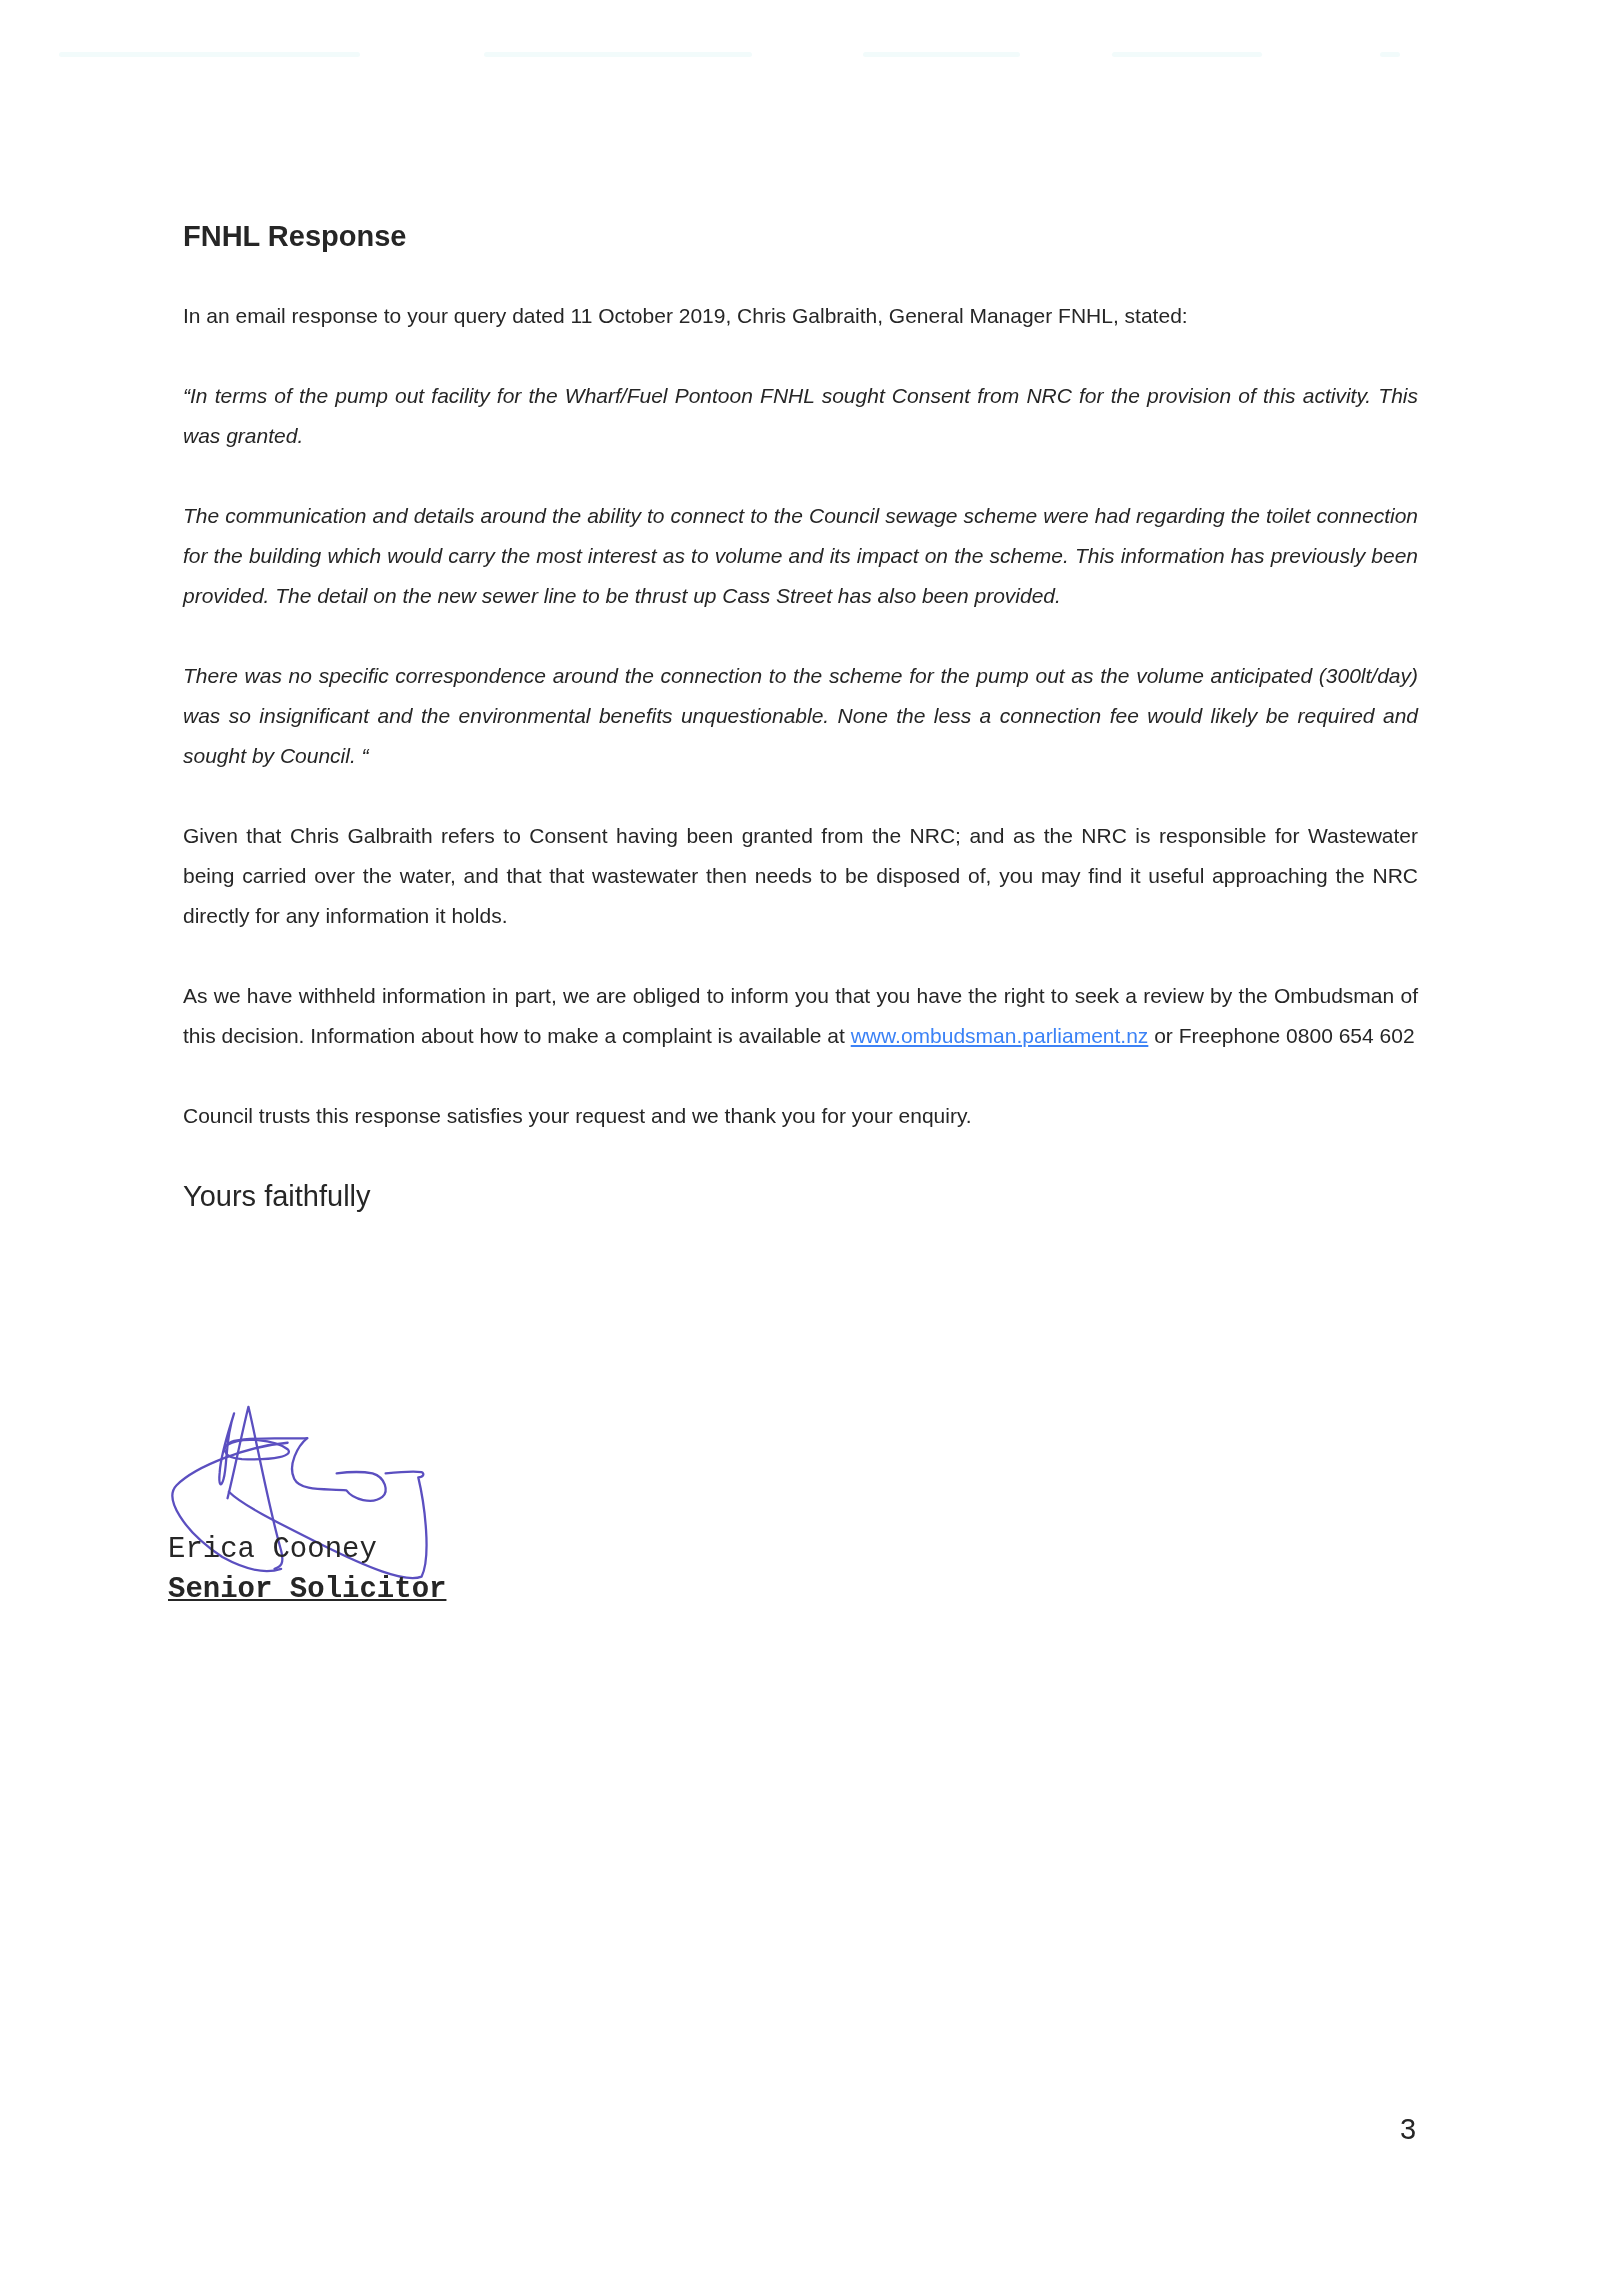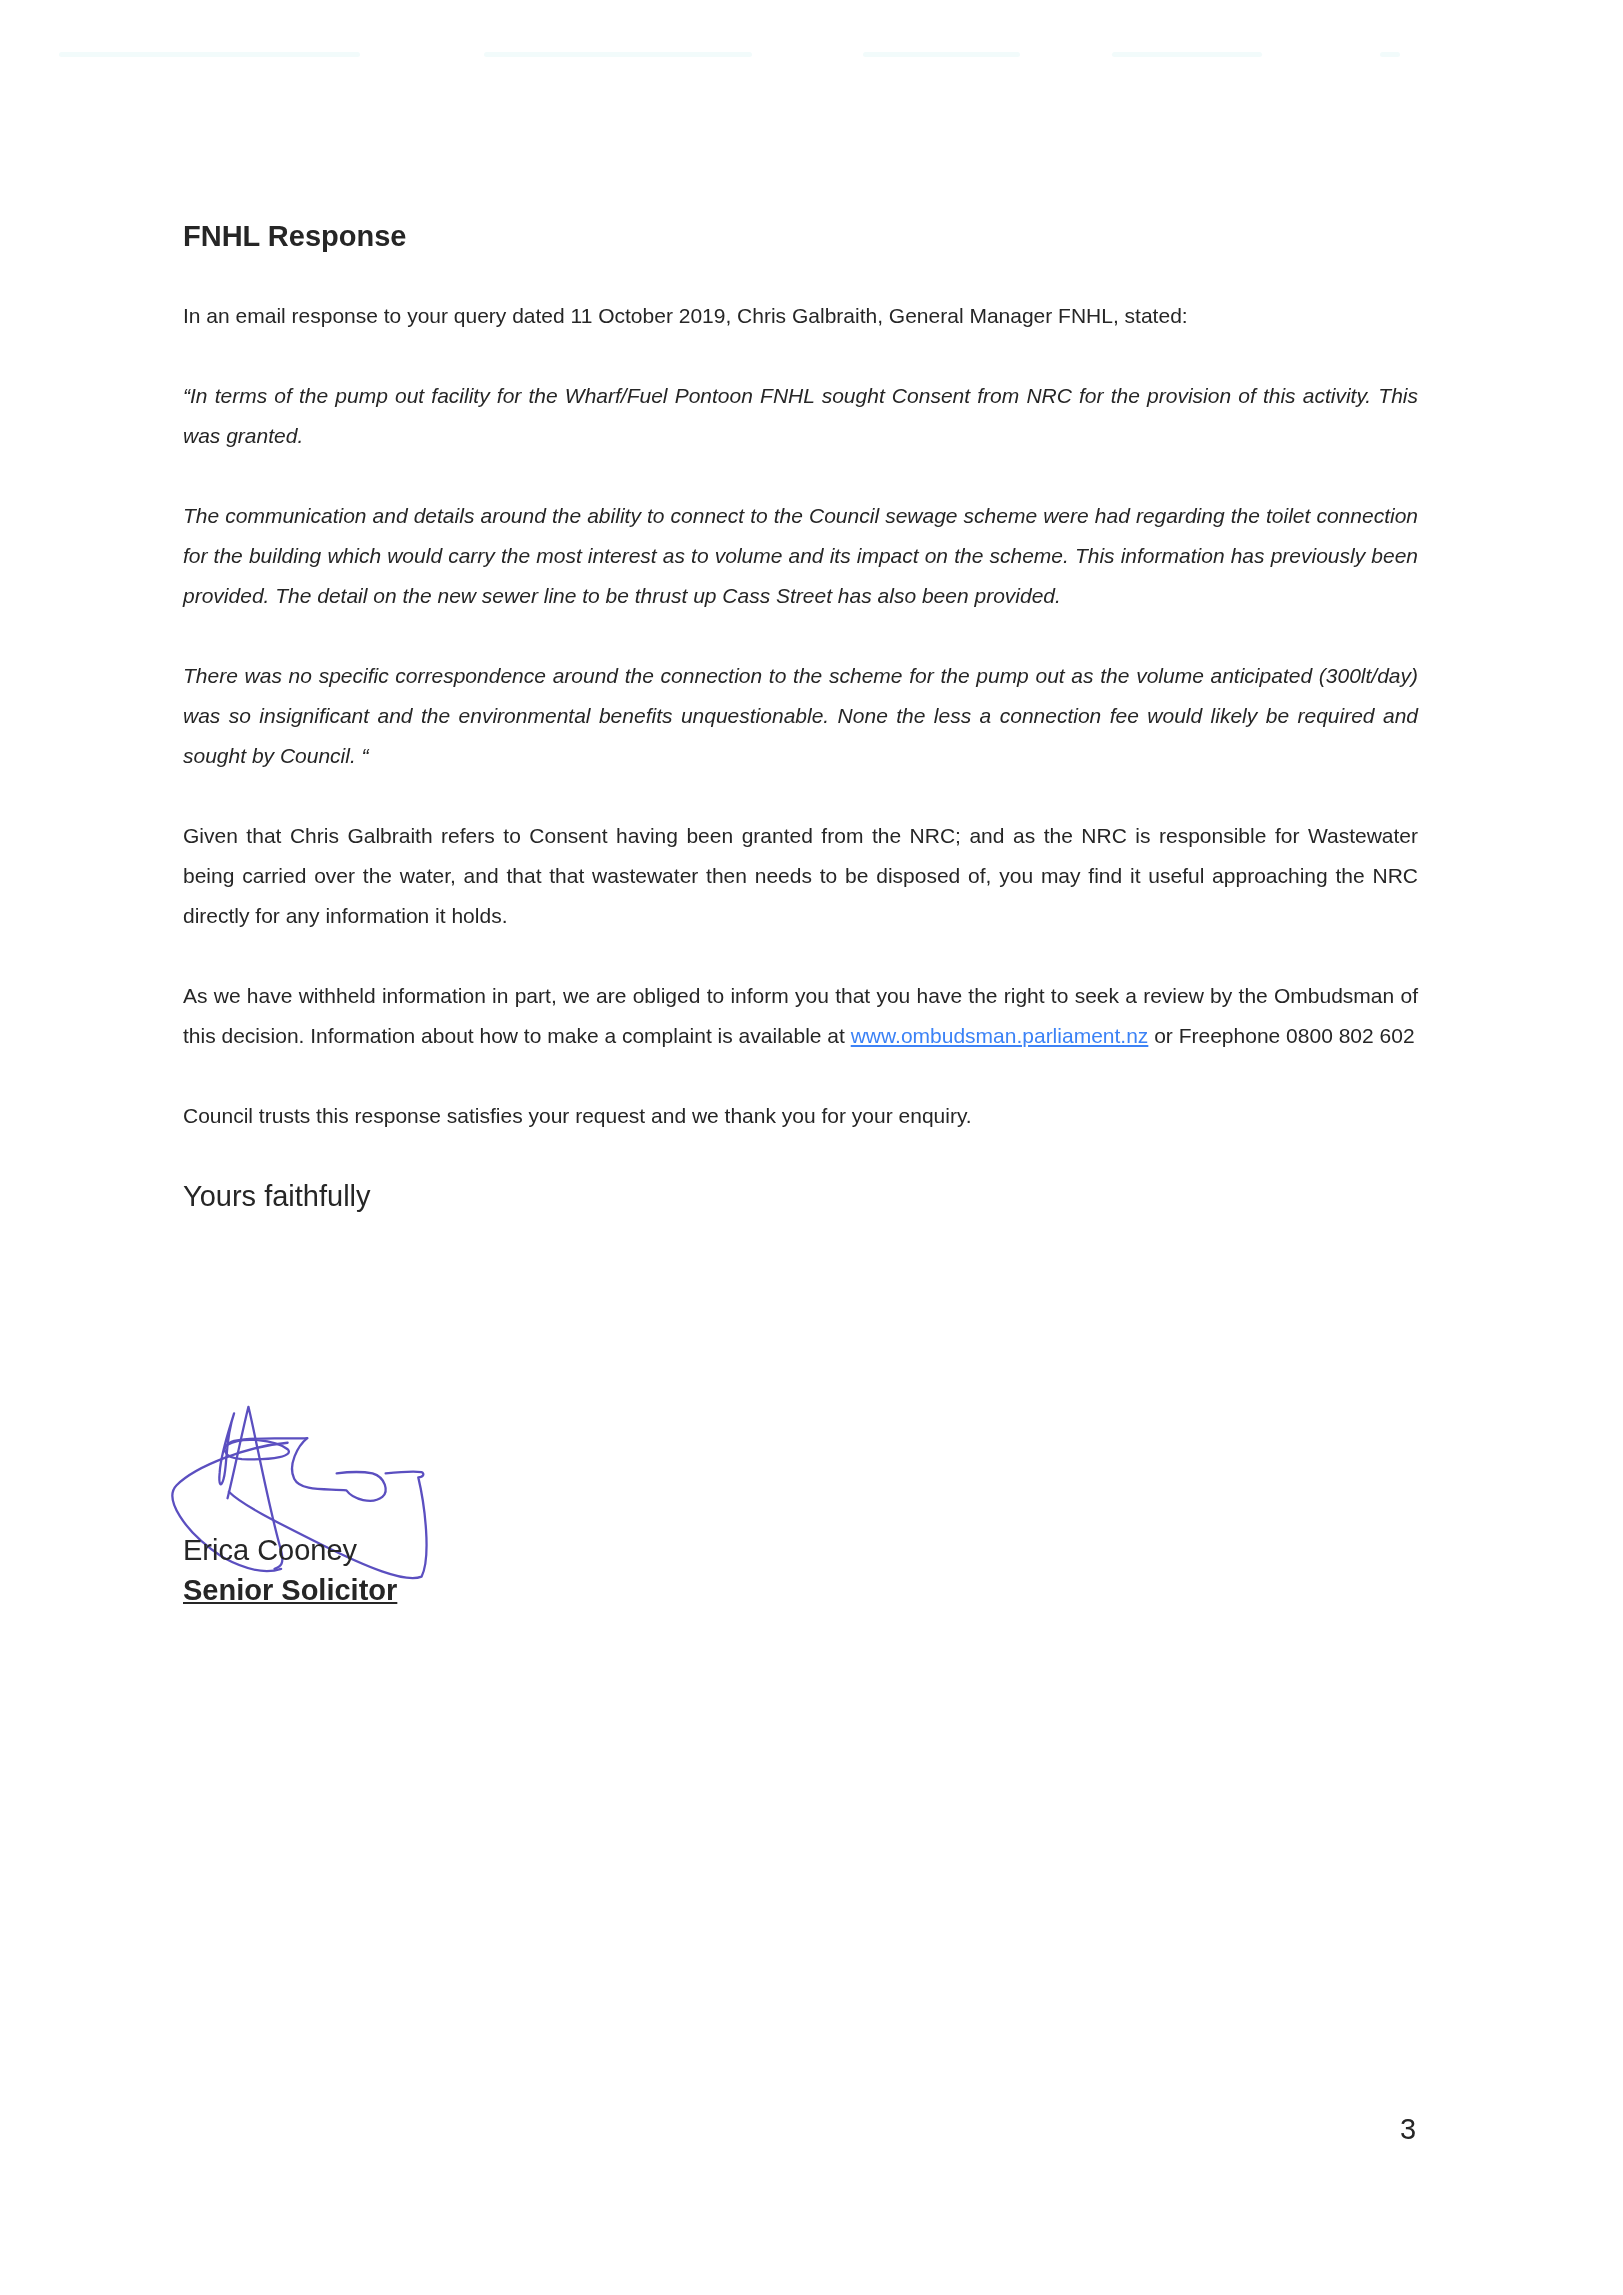--- a/index.html
+++ b/index.html
@@ -64,22 +64,23 @@
     }
     .signature {
       position: absolute;
       left: 157px;
       top: 1400px;
       width: 307px;
       height: 190px;
     }
     .name-block {
       position: absolute;
-      left: 183px;
+      left: 168px;
       top: 1530px;
+      font-family: Liberation Mono, monospace;
     }
     .signer-name {
       font-size: 29px;
       line-height: 40px;
     }
     .signer-title {
       font-size: 29px;
       line-height: 40px;
       font-weight: bold;
       text-decoration: underline;
@@ -107,21 +108,21 @@
   <div class="heading">FNHL Response</div>
 
   <p>In an email response to your query dated 11 October 2019, Chris Galbraith, General Manager FNHL, stated:</p>
 
   <p class="quote">“In terms of the pump out facility for the Wharf/Fuel Pontoon FNHL sought Consent from NRC for the provision of this activity. This was granted.</p>
   <p class="quote">The communication and details around the ability to connect to the Council sewage scheme were had regarding the toilet connection for the building which would carry the most interest as to volume and its impact on the scheme. This information has previously been provided. The detail on the new sewer line to be thrust up Cass Street has also been provided.</p>
   <p class="quote">There was no specific correspondence around the connection to the scheme for the pump out as the volume anticipated (300lt/day) was so insignificant and the environmental benefits unquestionable. None the less a connection fee would likely be required and sought by Council. “</p>
 
   <p>Given that Chris Galbraith refers to Consent having been granted from the NRC; and as the NRC is responsible for Wastewater being carried over the water, and that that wastewater then needs to be disposed of, you may find it useful approaching the NRC directly for any information it holds.</p>
 
-  <p><span>As we have withheld information in part, we are obliged to inform you that you have the right to seek a review by the Ombudsman of this decision. Information about how to make a complaint is available at </span><a class="link">www.ombudsman.parliament.nz</a><span> or Freephone 0800 802 602</span></p>
+  <p><span>As we have withheld information in part, we are obliged to inform you that you have the right to seek a review by the Ombudsman of this decision. Information about how to make a complaint is available at </span><a class="link">www.ombudsman.parliament.nz</a><span> or Freephone 0800 654 602</span></p>
 
   <p class="left">Council trusts this response satisfies your request and we thank you for your enquiry.</p>
 
   <div class="signoff">Yours faithfully</div>
 </div>
 
 <svg class="signature" viewBox="0 0 470 290" xmlns="http://www.w3.org/2000/svg">
   <g fill="none" stroke-width="3.5" stroke-linecap="round" stroke-linejoin="round">
     <path d="M118 20 C112 40 98 80 96 110 C94 130 98 135 102 120 C108 100 104 60 118 20" stroke="#5b4fc0"></path>
     <path d="M140 10 C130 50 118 110 108 150 M140 10 C152 60 170 160 190 230 C195 250 190 255 180 258" stroke="#5b4fc0"></path>

